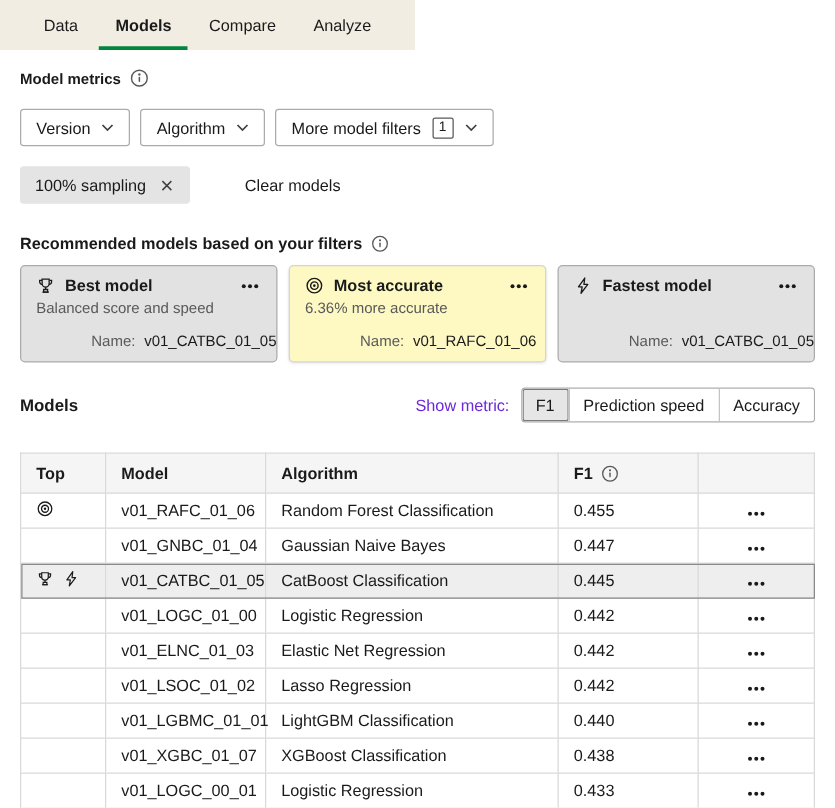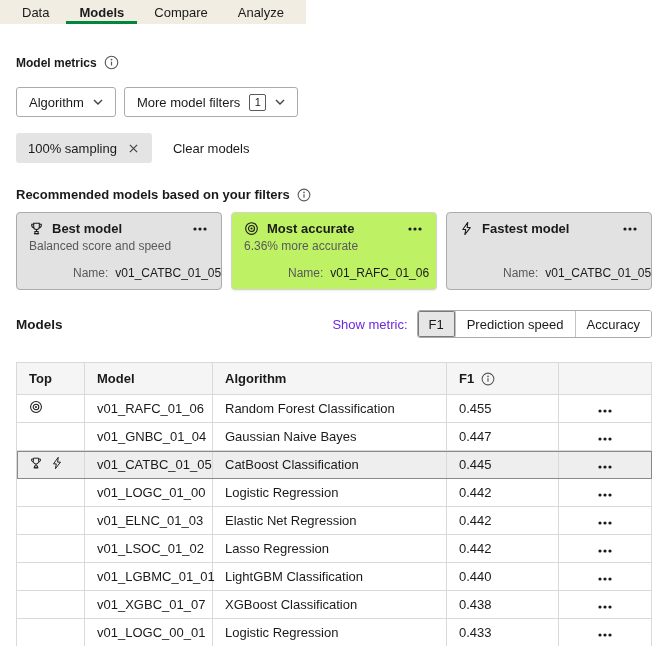--- a/index.html
+++ b/index.html
@@ -3,21 +3,21 @@
 <meta charset="utf-8">
 <style>
   * { margin:0; padding:0; box-sizing:border-box; }
   html,body { width:668px; height:646px; }
   body {
     font-family:"Liberation Sans", sans-serif;
     font-size:13px; color:#1a1a1a; background:#fff; overflow:hidden;
   }
   
   .topbar { height:40px; background:#fff; display:flex; }
-  .tabstrip { display:flex; background:#f2ede3; padding:0 7px; height:24px;justify-content:space-between; }
+  .tabstrip { display:flex; background:#f2ede3; padding:0 20px; height:40px;justify-content:space-between; }
   .tab { position:relative; display:flex; align-items:center; padding:0 15px; cursor:pointer; white-space:nowrap; }
   .tab.active { font-weight:bold; }
   .tab.active::after { content:""; position:absolute; left:2px; right:2px; bottom:0; height:3px; background:#00873d; }
 
   .content { padding:0 16px; }
 
   .title-row { margin-top:15px; display:flex; align-items:center; gap:7px; }
   .title-row h1 { font-size:12px; font-weight:bold; }
 
   .icon { display:inline-flex; align-items:center; justify-content:center; }
@@ -26,38 +26,38 @@
   .filter-btn {
     height:30px; background:#fff; border:1px solid #ababab; border-radius:3px;
     padding:0 12px; display:inline-flex; align-items:center; gap:9px;
     font-family:inherit; font-size:13px; color:#1a1a1a; cursor:pointer;
   }
   .count-badge {
     min-width:17px; height:17px; border:1px solid #595959; border-radius:2px;
     font-size:11px; display:inline-flex; align-items:center; justify-content:center; padding:0 2px;
   }
 
-  .chip-row { margin-top:16px; display:flex; align-items:center; gap:21px; }
+  .chip-row { margin-top:16px; display:flex; align-items:center; gap:44px; }
   .chip {
     background:#e4e4e4; height:30px; border-radius:3px; padding:0 12px;
     display:inline-flex; align-items:center; gap:10px; cursor:pointer;
   }
   .chip-close { display:inline-flex; cursor:pointer; padding:2px; }
   .clear-btn { background:none; border:none; font-family:inherit; font-size:13px; color:#1a1a1a; cursor:pointer; }
 
   .rec-row { margin-top:24px; display:flex; align-items:center; gap:7px; }
   .rec-row h2 { font-size:13px; font-weight:bold; }
 
   .cards-row { margin-top:10px; display:flex; gap:9px; }
   .card {
     width:206px; height:78px; border-radius:4px; padding:8px 12px 9px 12px;
     display:flex; flex-direction:column; cursor:pointer;
   }
   .card.selected { background:#e2e2e2; border:1px solid #ababab; }
-  .card.plain { background:#bef264; border:1px solid #d4d4d4; box-shadow:0 1px 2px rgba(0,0,0,0.08); }
+  .card.plain { background:#fef9c3; border:1px solid #d4d4d4; box-shadow:0 1px 2px rgba(0,0,0,0.08); }
   .card-top { display:flex; align-items:center; gap:8px; }
   .card-title { font-weight:bold; font-size:13px; }
   .spacer { flex:1; }
   .kebab { background:none; border:none; cursor:pointer; padding:3px 2px; display:inline-flex; align-items:center; }
   .card-sub { margin-top:3px; font-size:12px; color:#595959; }
   .card-name { margin-top:auto; font-size:12px; display:flex; gap:7px; align-items:baseline;margin-left:44px; }
   .muted { color:#595959; }
 
   .models-row { margin-top:20px; display:flex; align-items:center; justify-content:space-between; }
   .models-row h2 { font-size:13.5px; font-weight:bold; }
@@ -110,20 +110,28 @@
       <span class="icon">
         <svg width="15" height="15" viewBox="0 0 16 16">
             <circle cx="8" cy="8" r="6.7" fill="none" stroke="#595959" stroke-width="1.2"></circle>
             <circle cx="8" cy="4.9" r="1" fill="#595959"></circle>
             <rect x="7.35" y="6.9" width="1.3" height="4.3" rx="0.6" fill="#595959"></rect>
           </svg>
       </span>
     </div>
 
     <div class="filter-row">
+      <button class="filter-btn">
+        <span>Version</span>
+        <span class="icon">
+          <svg width="10" height="6" viewBox="0 0 10 6">
+              <path d="M1 1l4 4 4-4" fill="none" stroke="#404040" stroke-width="1.4"></path>
+            </svg>
+        </span>
+      </button>
       <button class="filter-btn">
         <span>Algorithm</span>
         <span class="icon">
           <svg width="10" height="6" viewBox="0 0 10 6">
               <path d="M1 1l4 4 4-4" fill="none" stroke="#404040" stroke-width="1.4"></path>
             </svg>
         </span>
       </button>
       <button class="filter-btn">
         <span>More model filters</span>

